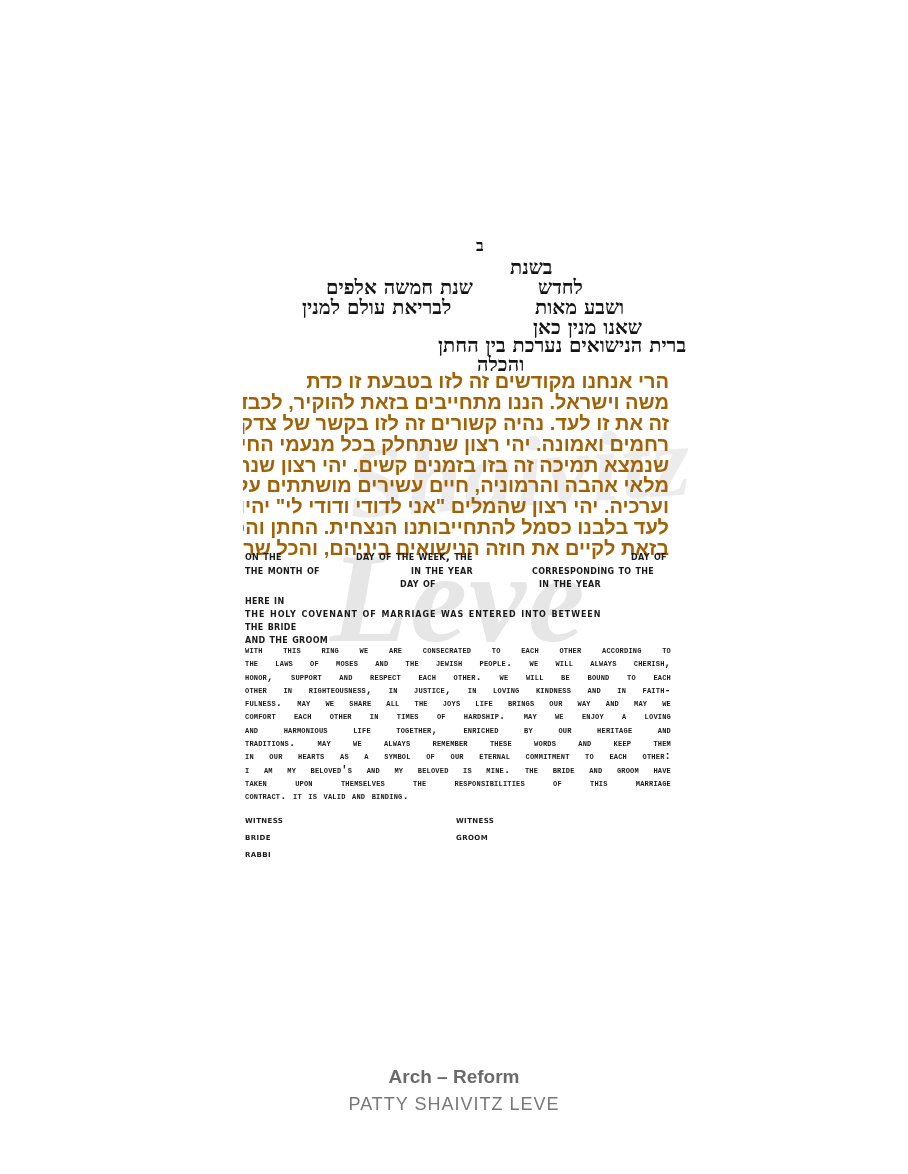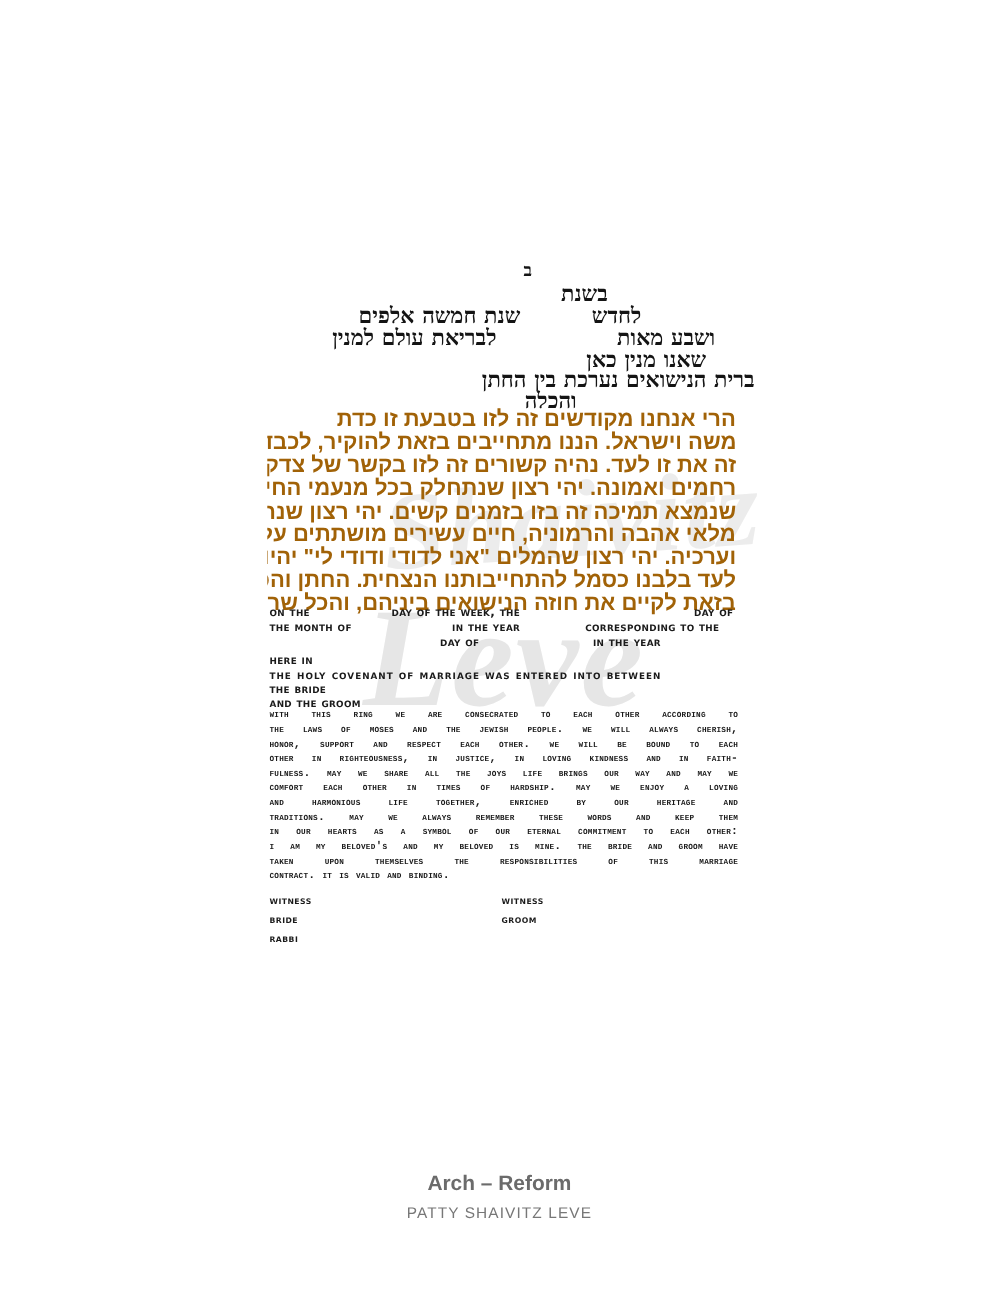--- a/index.html
+++ b/index.html
@@ -10,33 +10,33 @@
     .heb { position:absolute; direction:rtl; font-family:"DejaVu Serif", serif; font-weight:bold; color:#141414; z-index:1; white-space:nowrap; font-size:20px; }
     .heb-block { position:absolute; left:243px; width:426px; top:371px; z-index:1; }
     .heb-line { direction:rtl; text-align:justify; text-align-last:justify; font-family:Liberation Sans, sans-serif; font-weight:bold; font-size:20px; line-height:20.9px; height:20.9px; white-space:nowrap; overflow:hidden; color:#a16207; }
     .heb-line.first { text-align-last:right; }
     .eng { position:absolute; font-family:"DejaVu Sans", sans-serif; font-weight:bold; font-variant:small-caps; text-transform:lowercase; font-size:11px; color:#1a1a1a; z-index:1; white-space:nowrap; letter-spacing:0.3px; }
     .eng-block { position:absolute; left:245px; width:426px; top:644px; z-index:1; }
     .eng-line { font-family:Liberation Mono, monospace; font-weight:bold; font-variant:small-caps; text-transform:lowercase; font-size:10.4px; line-height:13.3px; height:13.3px; white-space:nowrap; letter-spacing:0.2px; text-align:justify; text-align-last:justify; color:#1a1a1a; overflow:hidden; }
     .eng-line.last { text-align-last:left; }
     .sig { position:absolute; font-family:"DejaVu Sans", sans-serif; font-weight:bold; font-variant:small-caps; text-transform:lowercase; font-size:9.5px; color:#1a1a1a; z-index:1; letter-spacing:0.4px; }
     .caption-title { position:absolute; left:0; width:908px; top:1066px; text-align:center; font-family:"Liberation Sans", sans-serif; font-weight:bold; font-size:19px; color:#6b6b6b; }
-    .caption-sub { position:absolute; left:0; width:908px; top:1094px; text-align:center; font-family:"Liberation Sans", sans-serif; font-size:14px; letter-spacing:1px; color:#777777; }
+    .caption-sub { position:absolute; left:0; width:908px; top:1094px; text-align:center; font-family:"Liberation Sans", sans-serif; font-size:18px; letter-spacing:1px; color:#777777; }
   </style>
 </head>
 <body>
 
 <div class="watermark wm-1">Shaivitz</div>
 <div class="watermark wm-2">Leve</div>
 
 <div class="heb" style="left:476px; top:236px; font-size:16px;">ב</div>
 <div class="heb" style="left:510px; top:255px;">בשנת</div>
 <div class="heb" style="left:538px; top:275px;">לחדש</div>
 <div class="heb" style="left:326px; top:275px;">שנת חמשה אלפים</div>
-<div class="heb" style="left:535px; top:295px;margin-left:26px;">ושבע מאות</div>
+<div class="heb" style="left:535px; top:295px;">ושבע מאות</div>
 <div class="heb" style="left:302px; top:295px;">לבריאת עולם למנין</div>
 <div class="heb" style="left:533px; top:315px;">שאנו מנין כאן</div>
 <div class="heb" style="left:438px; top:333px;">ברית הנישואים נערכת בין החתן</div>
 <div class="heb" style="left:477px; top:352px;">והכלה</div>
 
 <div class="heb-block">
   <div class="heb-line first">הרי אנחנו מקודשים זה לזו בטבעת זו כדת</div>
   <div class="heb-line">משה וישראל. הננו מתחייבים בזאת להוקיר, לכבד, לפרנס, ולהעריך</div>
   <div class="heb-line">זה את זו לעד. נהיה קשורים זה לזו בקשר של צדק, משפט, חסד,</div>
   <div class="heb-line">רחמים ואמונה. יהי רצון שנתחלק בכל מנעמי החיים, ויהי רצון</div>

